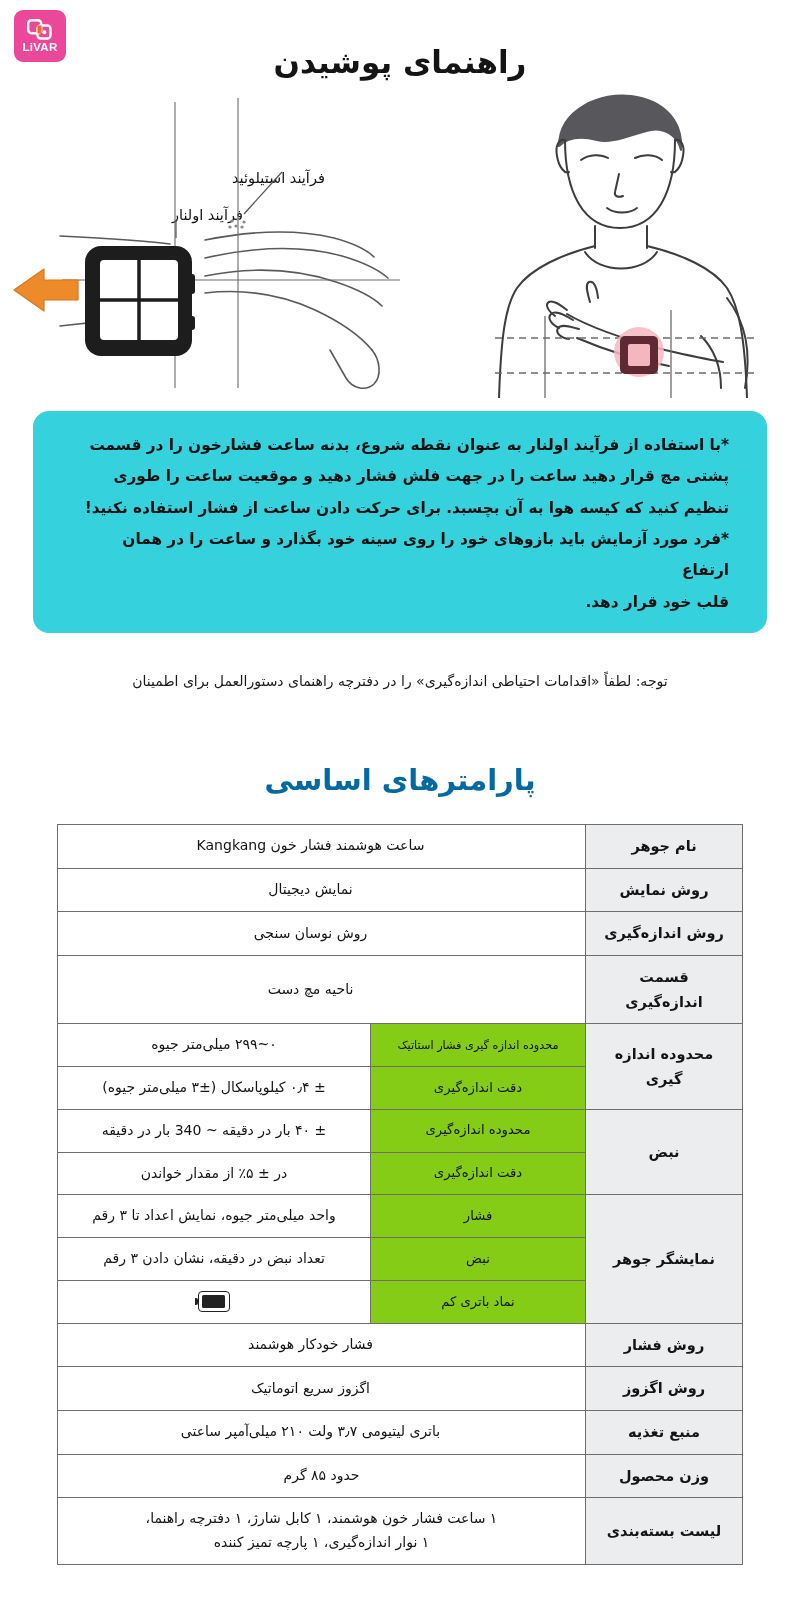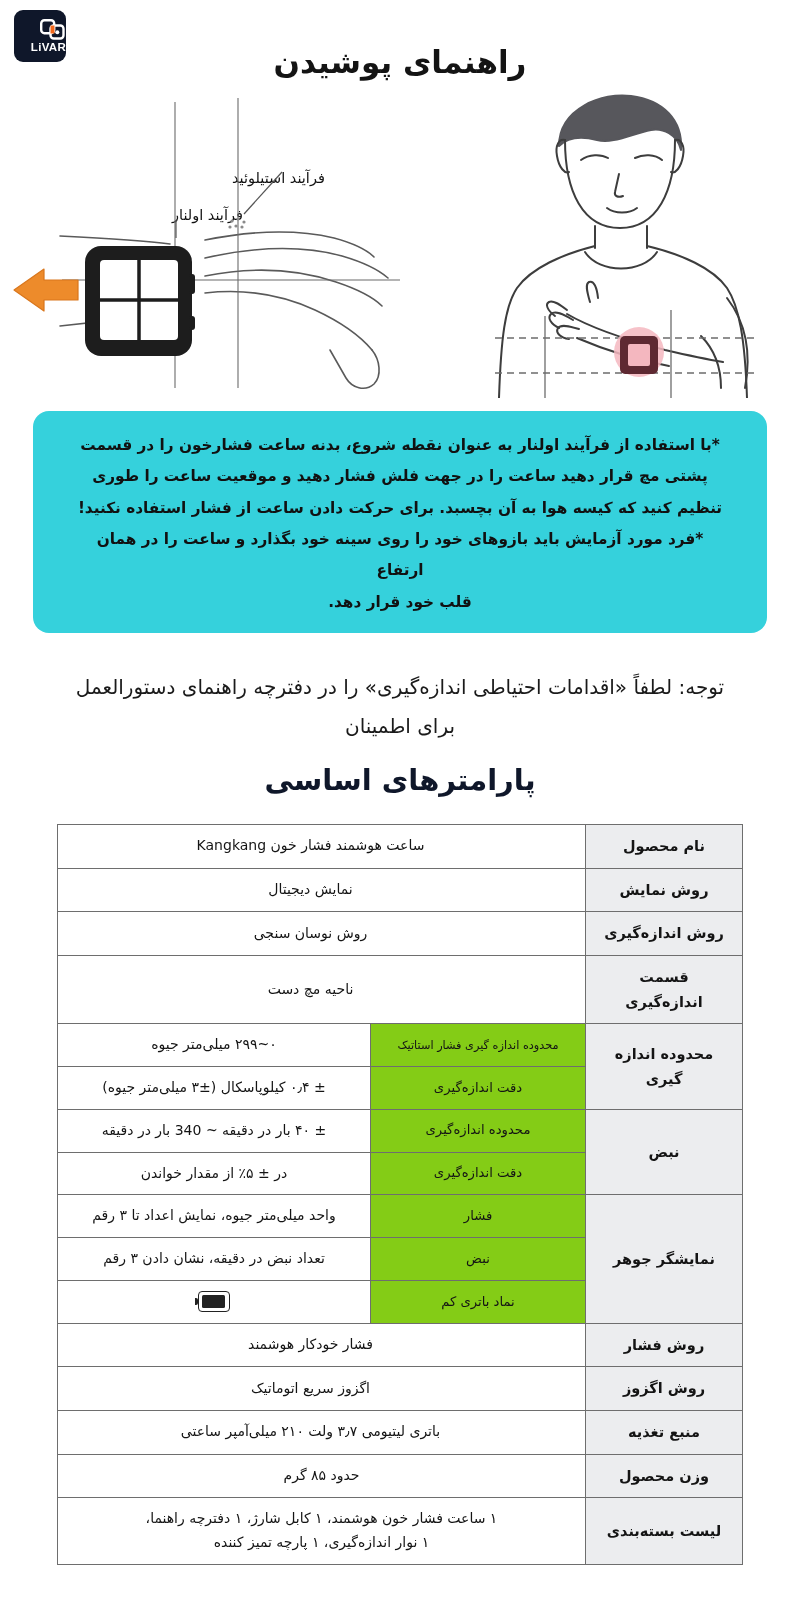--- a/index.html
+++ b/index.html
@@ -12,24 +12,25 @@
     color: #1a1a1a;
     position: relative;
     overflow: hidden;
   }
 
   
   .logo-badge {
     position: absolute;
     top: 10px; right: auto; left: 14px;
     width: 52px; height: 52px;
-    background: #0f172a;
+    background: #ec4899;
     border-radius: 9px;
     display: flex;
     flex-direction: column;
+    align-items: center;
     justify-content: center;
     gap: 1px;
   }
   .logo-mark { width: 26px; height: 22px; display: block; }
   .logo-text {
     color: #ffffff;
     font-size: 11.5px;
     font-weight: 700;
     letter-spacing: .3px;
     font-family: "Liberation Sans", sans-serif;
@@ -45,21 +46,21 @@
     font-weight: 700;
     color: #141414;
     letter-spacing: .2px;
   }
   .section-title {
     position: absolute;
     top: 763px; left: 0; right: 0;
     text-align: center;
     font-size: 29px;
     font-weight: 700;
-    color: #0f172a;
+    color: #0369a1;
   }
 
   
   .illus {
     position: absolute;
     top: 88px; left: 0;
     width: 800px; height: 310px;
   }
   .callout {
     position: absolute;
@@ -80,31 +81,30 @@
     border-radius: 16px;
     padding: 30px 38px 26px 38px;
     display: flex;
     align-items: center;
   }
   .cyan-text {
     font-size: 15.3px;
     line-height: 2.05;
     color: #111;
     font-weight: 600;
-    text-align: center;
     width: 100%;
   }
   .cyan-text p { margin: 0; }
 
   
   .note {
     position: absolute;
     top: 668px; left: 62px;
     width: 676px;
-    font-size: 20px;
+    font-size: 14px;
     line-height: 1.95;
     color: #1a1a1a;
     text-align: center;
   }
   .note p { margin: 0; }
 
   
   .spec-table {
     position: absolute;
     top: 824px; left: 57px;
@@ -289,21 +289,21 @@
 
 <div class="note">
   <p>توجه: لطفاً «اقدامات احتیاطی اندازه‌گیری» را در دفترچه راهنمای دستورالعمل برای اطمینان</p>
 </div>
 
 <div class="section-title">پارامترهای اساسی</div>
 
 <table class="spec-table">
   <tbody>
     <tr class="tall">
-      <td class="key">نام محصول</td>
+      <td class="key">نام جوهر</td>
       <td class="val lead" colspan="2">ساعت هوشمند فشار خون Kangkang</td>
     </tr>
     <tr class="tall">
       <td class="key">روش نمایش</td>
       <td class="val lead" colspan="2">نمایش دیجیتال</td>
     </tr>
     <tr class="tall">
       <td class="key">روش اندازه‌گیری</td>
       <td class="val lead" colspan="2">روش نوسان سنجی</td>
     </tr>

